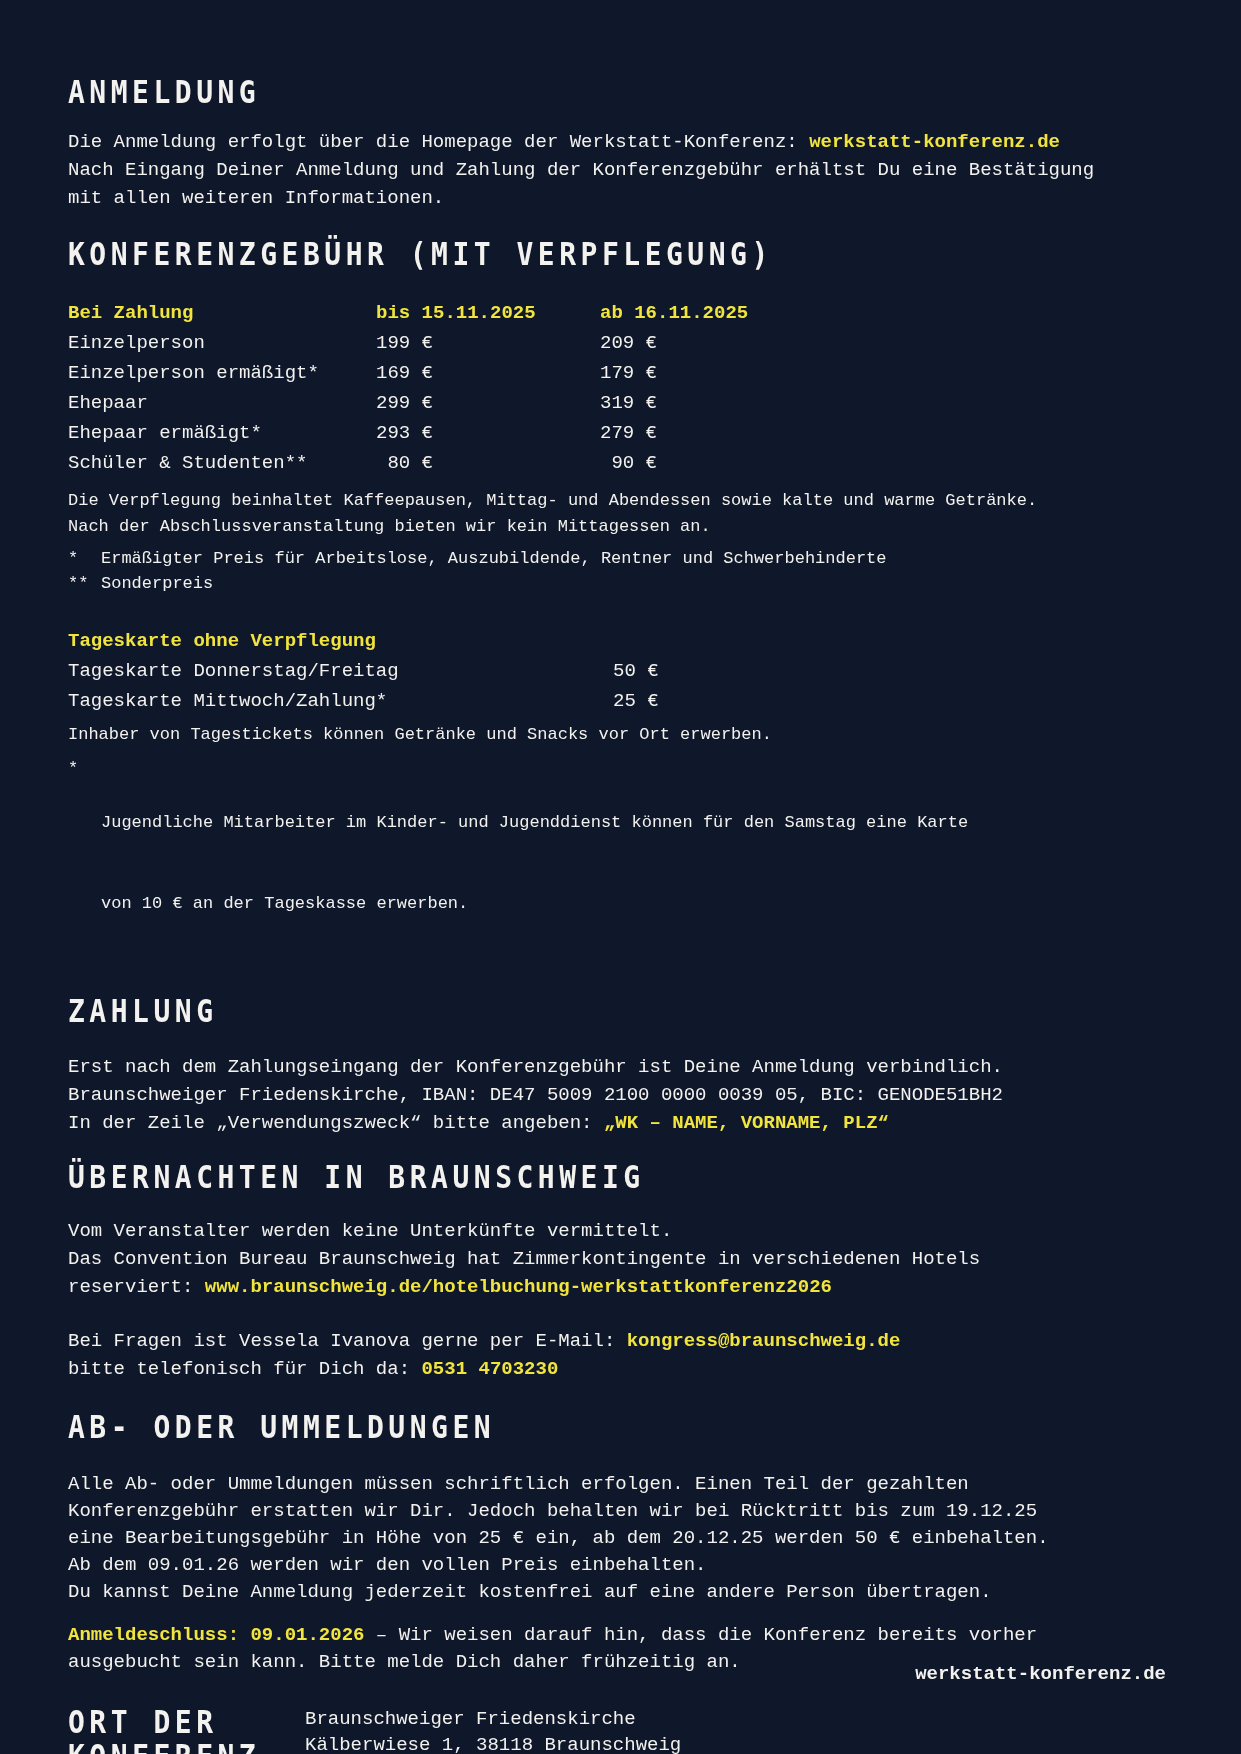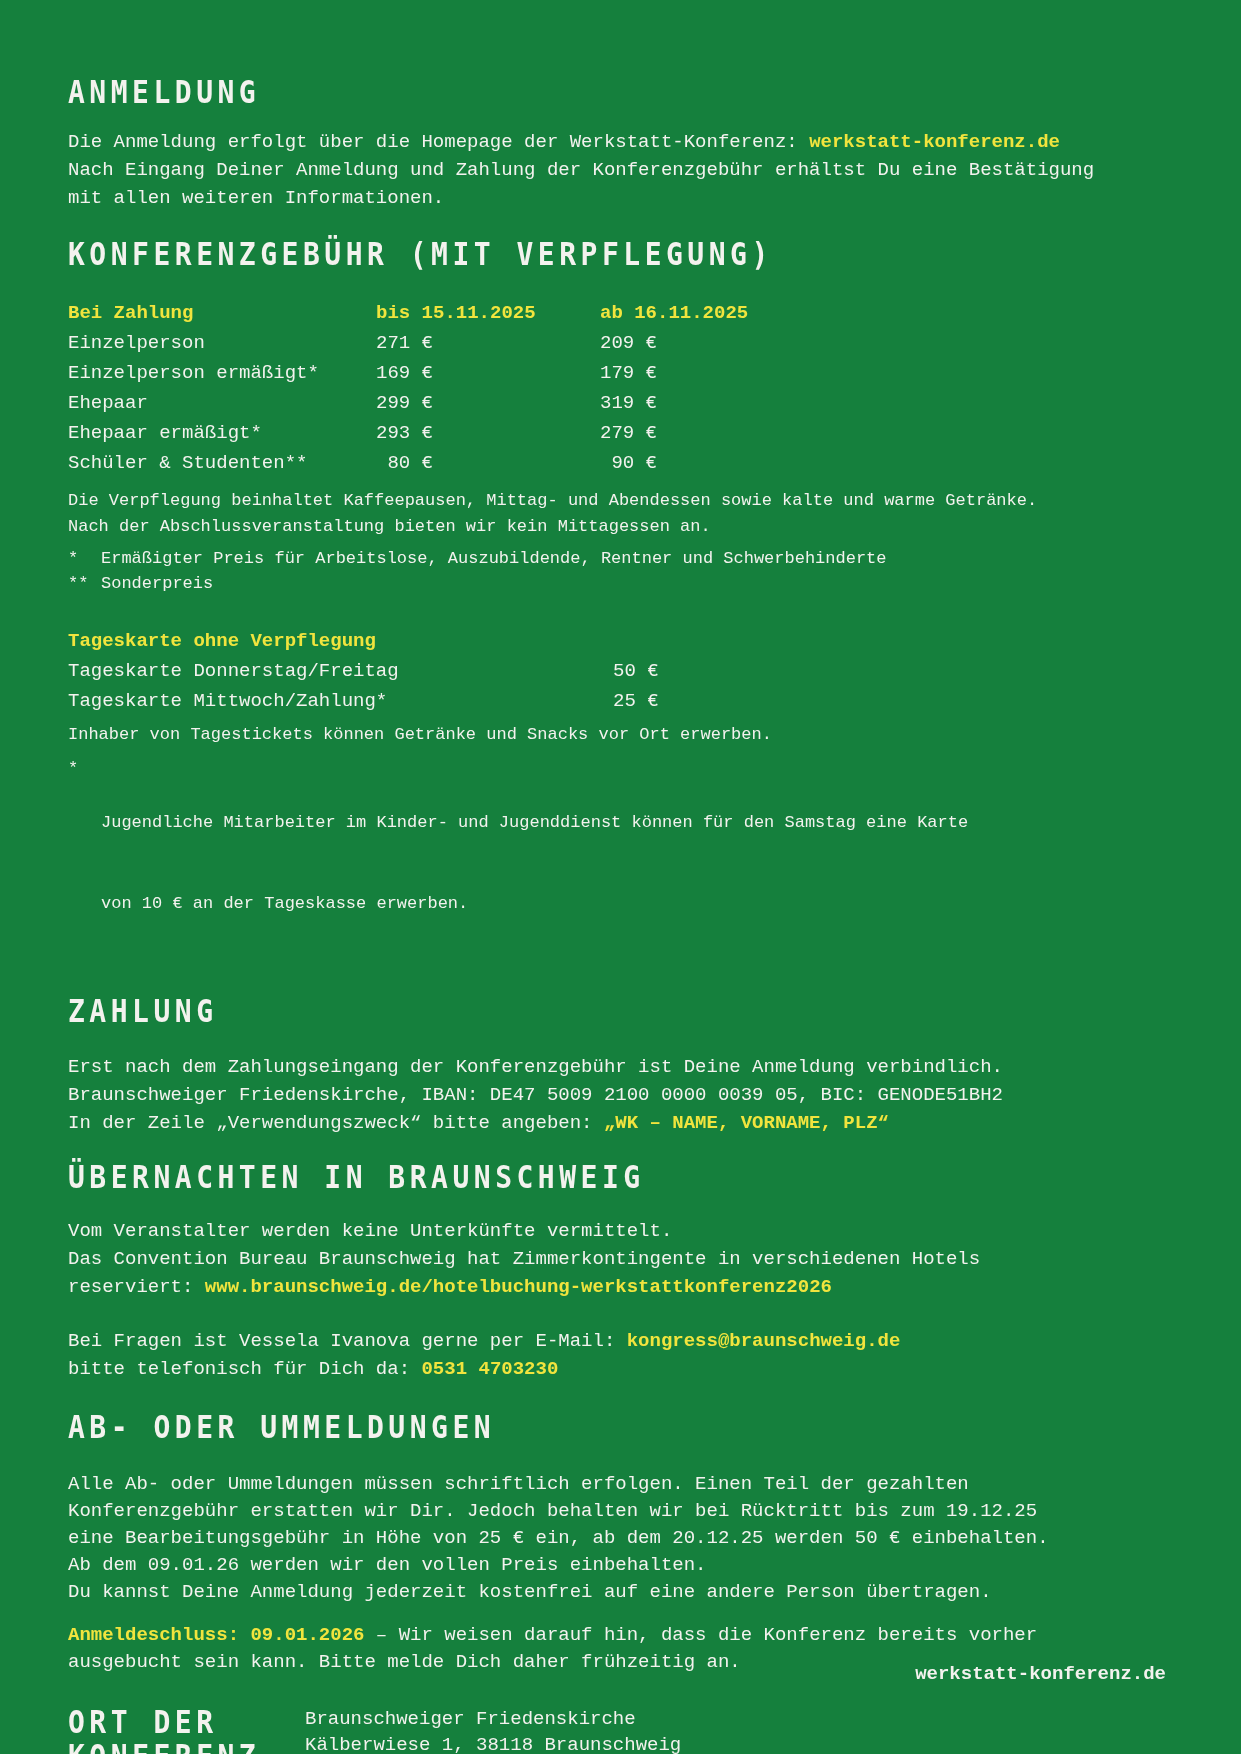--- a/index.html
+++ b/index.html
@@ -1,21 +1,21 @@
 <!DOCTYPE html>
 <html lang="de"><head>
 <meta charset="utf-8">
 <style>
   html,body { margin:0; padding:0; background:#1f2660; }
   .page {
     position: relative;
     width: 1241px;
     height: 1754px;
     box-sizing: border-box;
-    background: #15803d;
+    background: #0f172a;
     color: #F3F2EE;
     padding: 76px 40px 1px 68px;
     font-family: "Liberation Mono", monospace;
     overflow: hidden;
   }
   .h1 {
     font-family: "DejaVu Sans Mono", monospace;
     font-weight: bold;
     font-size: 28px;
     line-height: 34px;
@@ -88,21 +88,21 @@
   <div class="h1 mt-h2">KONFERENZGEBÜHR (MIT VERPFLEGUNG)</div>
 
   <div class="fee-table">
     <div class="fee-row fee-head">
       <span>Bei Zahlung</span>
       <span>bis 15.11.2025</span>
       <span>ab 16.11.2025</span>
     </div>
     <div class="fee-row">
       <span>Einzelperson</span>
-      <span>271 €</span>
+      <span>199 €</span>
       <span>209 €</span>
     </div>
     <div class="fee-row">
       <span>Einzelperson ermäßigt*</span>
       <span>169 €</span>
       <span>179 €</span>
     </div>
     <div class="fee-row">
       <span>Ehepaar</span>
       <span>299 €</span>

